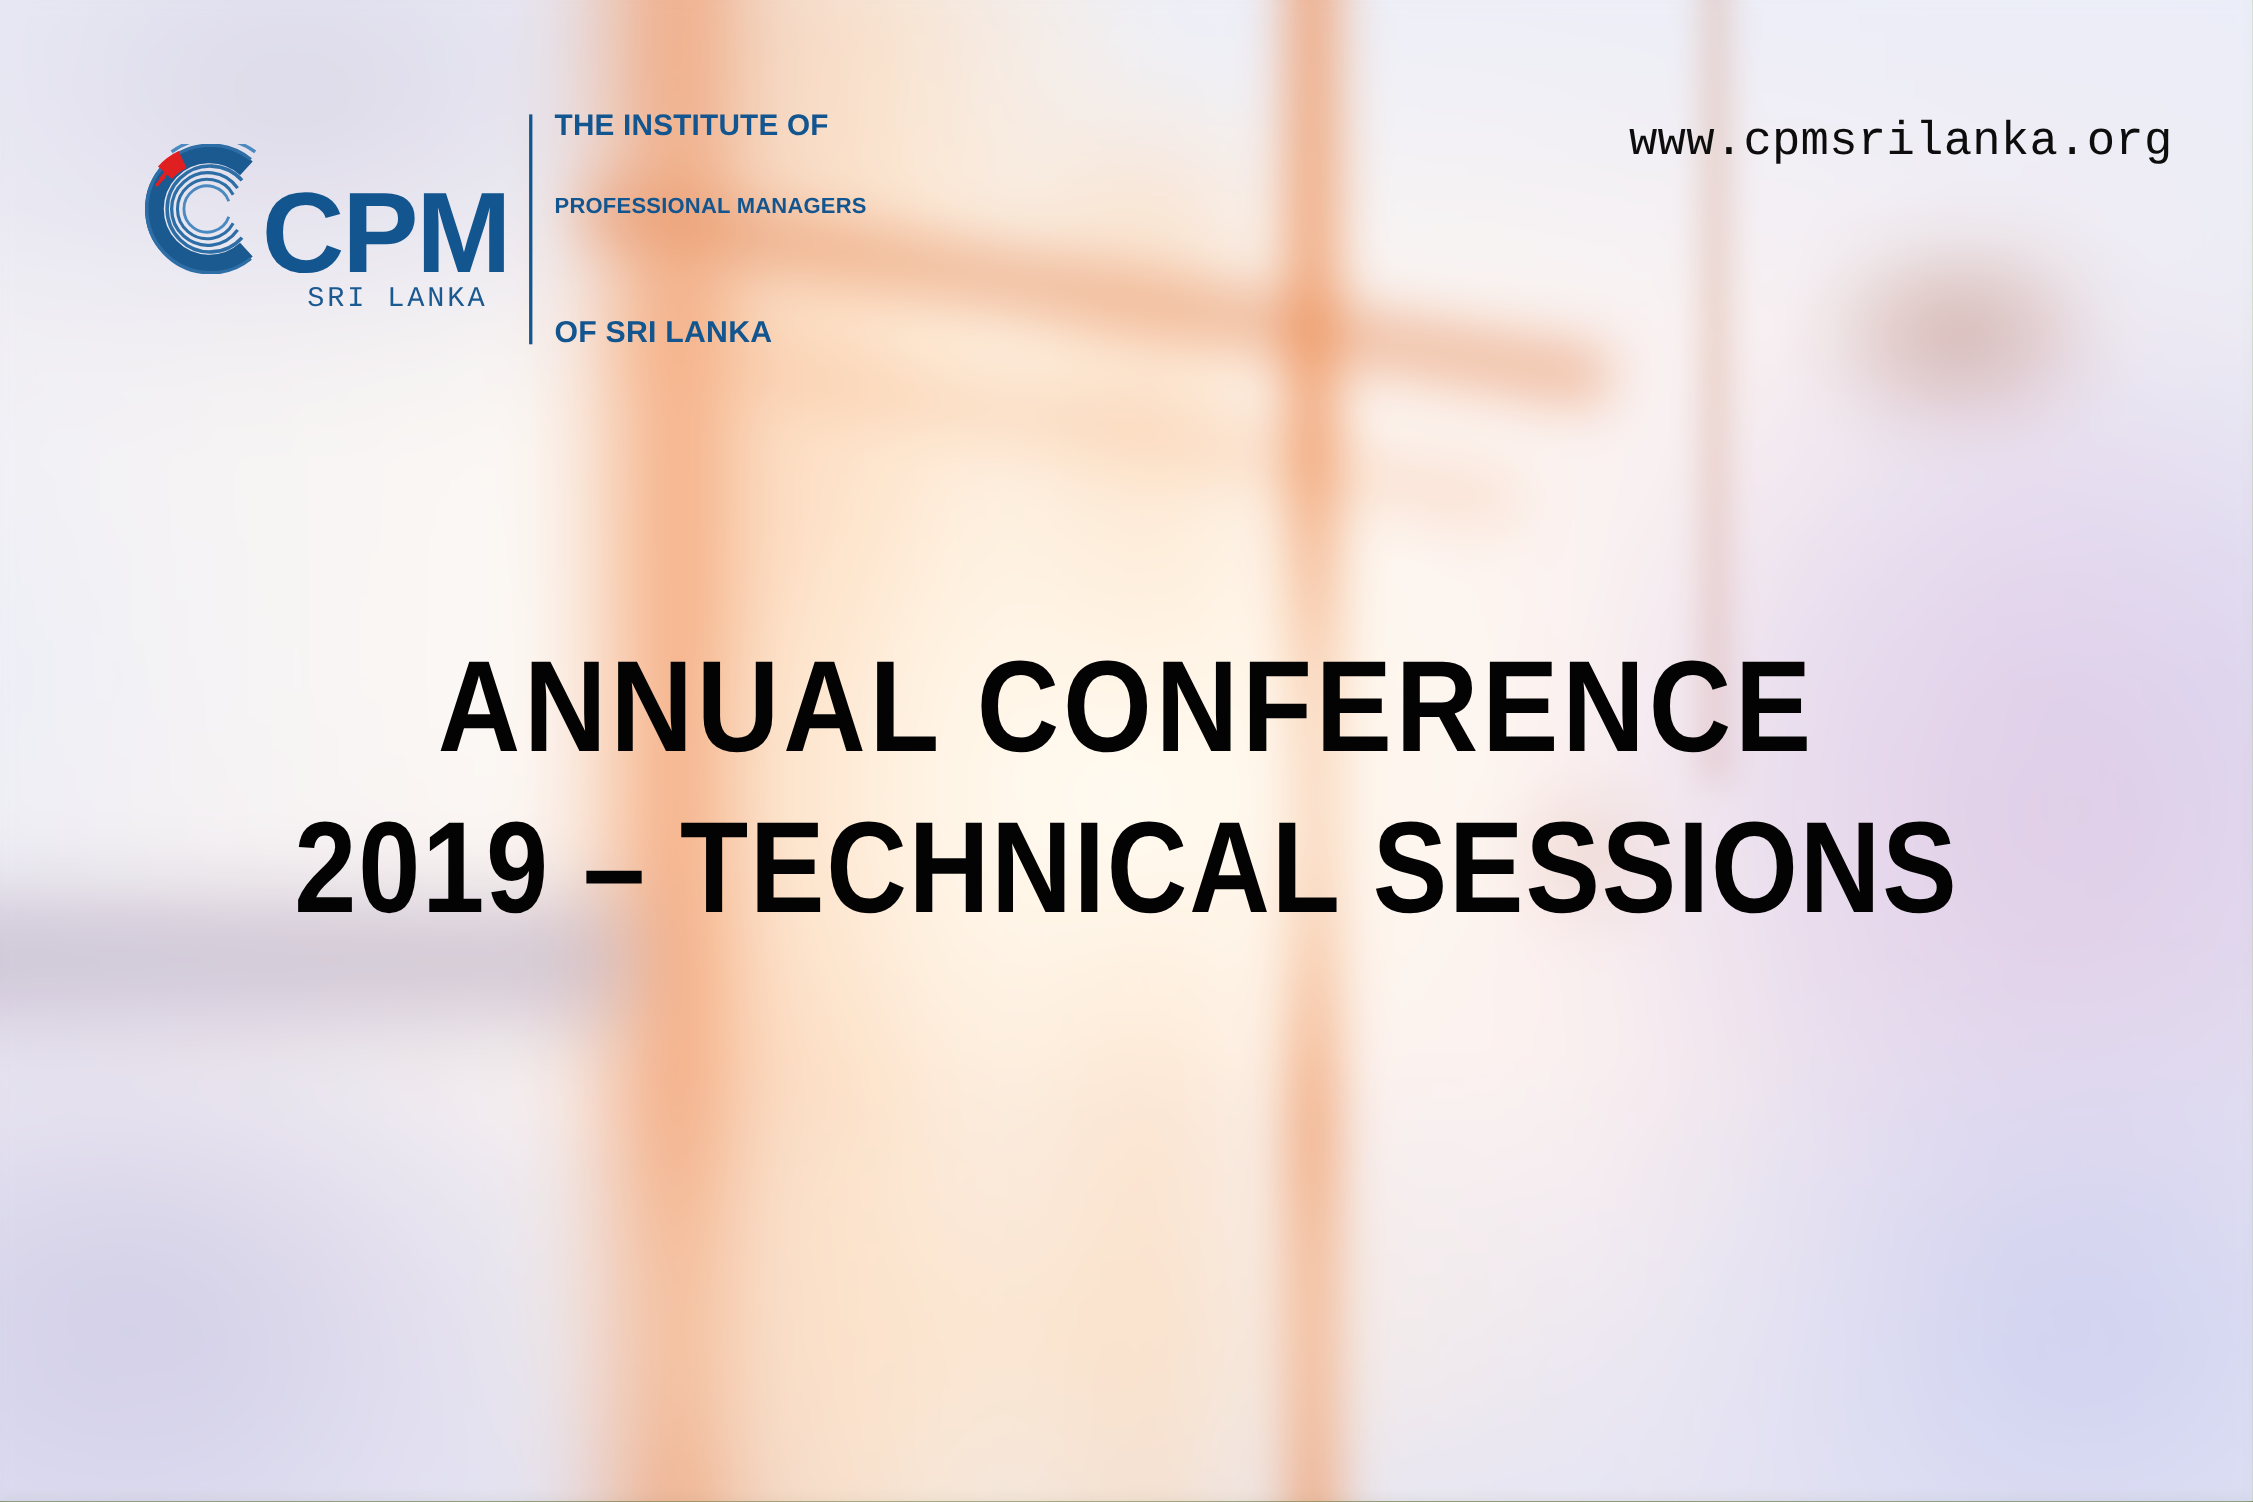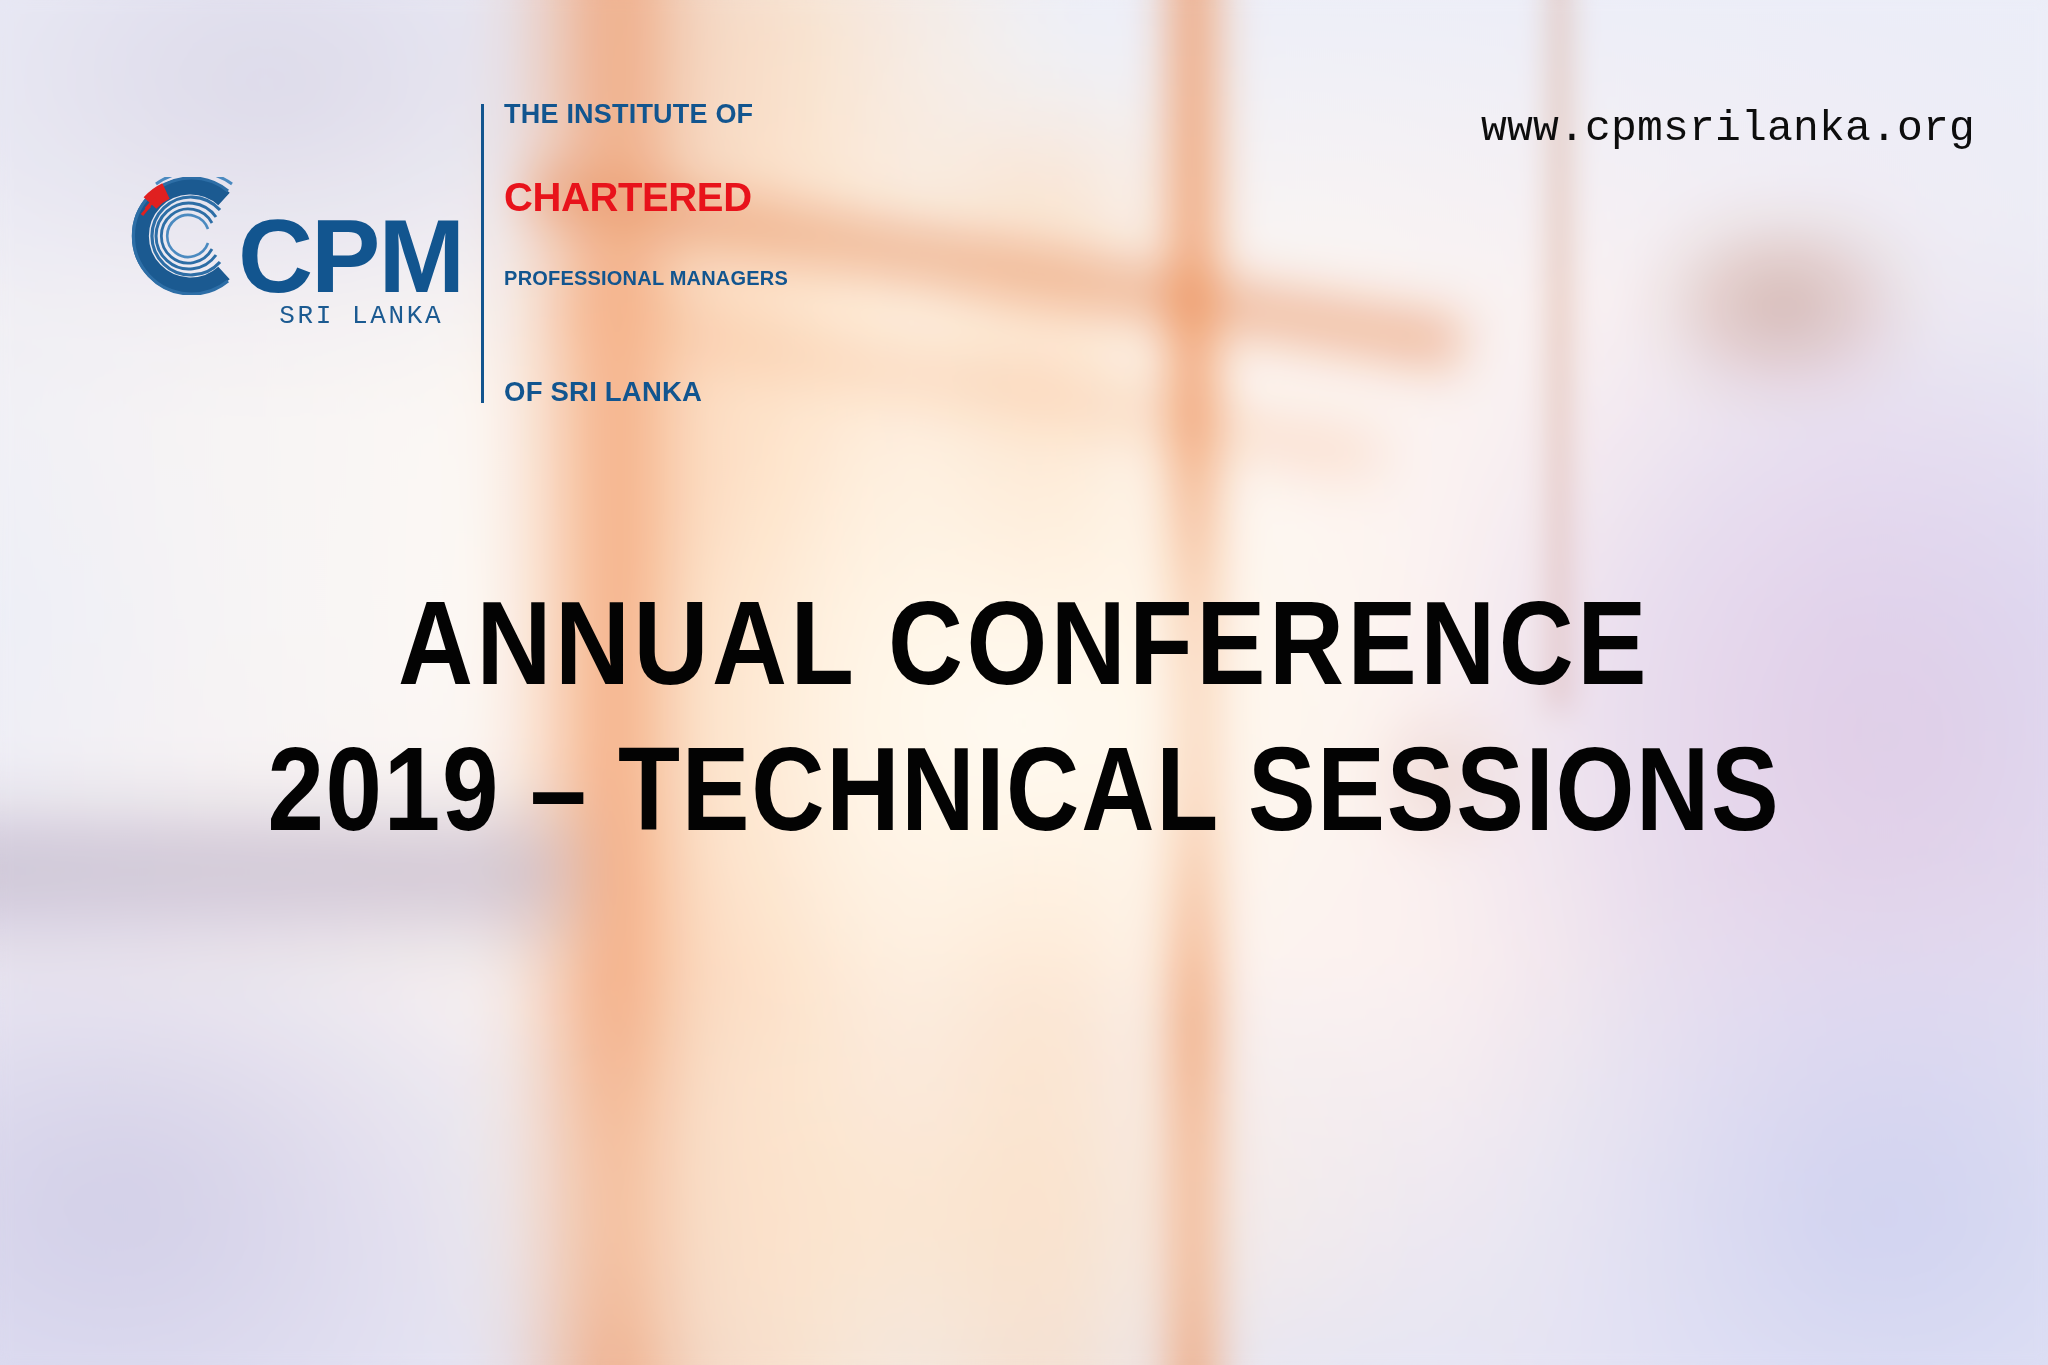--- a/index.html
+++ b/index.html
@@ -439,21 +439,20 @@
         </span>
         <span class="logo-cpm-text">CPM</span>
       </div>
       <span class="logo-srilanka">SRI LANKA</span>
     </div>
 
     <div class="logo-divider"></div>
 
     <div class="logo-lines">
       <span class="ll ll-1">THE INSTITUTE OF</span>
-      <span class="ll ll-2">CHARTERED</span>
       <span class="ll ll-3">PROFESSIONAL MANAGERS</span>
       <span class="ll ll-4">OF SRI LANKA</span>
     </div>
   </div>
 
   <div id="site-url">www.cpmsrilanka.org</div>
 
   <div id="title-block">
     <span class="title-line" id="title-line-1">ANNUAL CONFERENCE</span>
     <span class="title-line" id="title-line-2">2019 – TECHNICAL SESSIONS</span>

